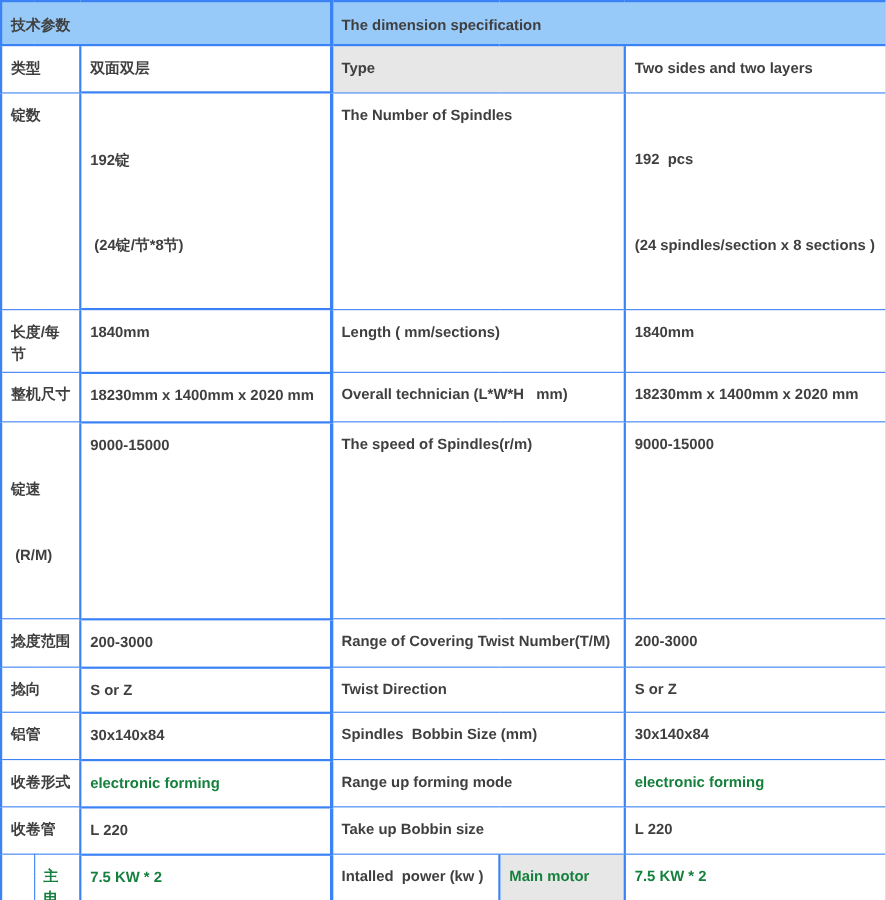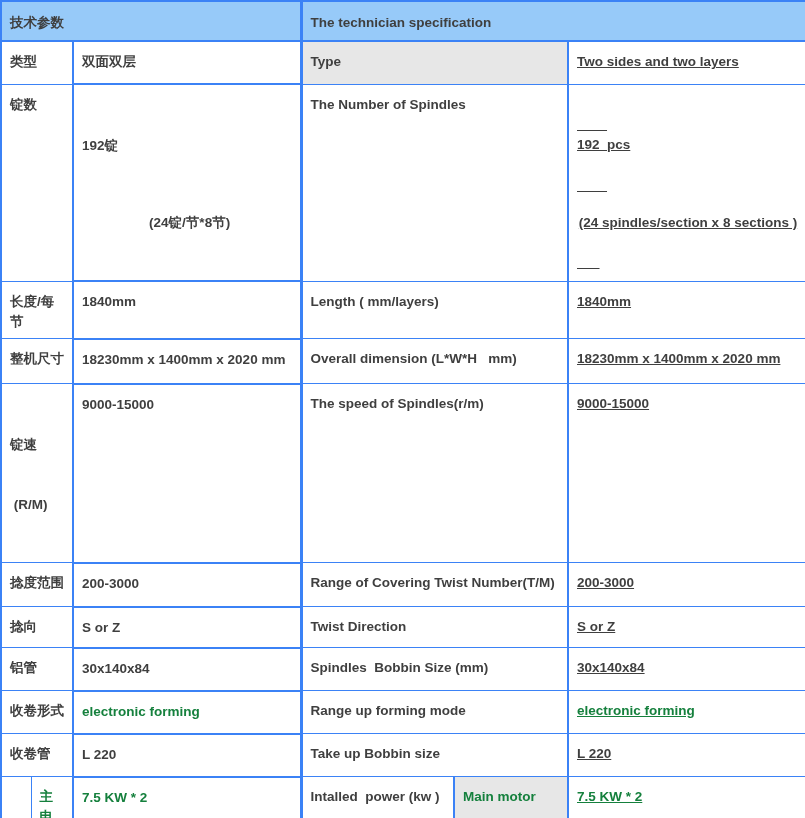--- a/index.html
+++ b/index.html
@@ -24,28 +24,28 @@
   
   td.hd { background:#97caf9; padding-top:11px; }
   td.hd-en { border-left-width:3px; }
   
   td.za { border-top-width:1px; border-bottom-width:1px; }
   
   td.zb { border-right-width:3px; }
   
   td.zc { border-left-width:3px; border-top-width:1px; border-bottom-width:1px; }
   td.zd { border-top-width:1px; border-bottom-width:1px; }
-  td.ze { border-top-width:1px; border-bottom-width:1px;text-decoration:underline; }
+  td.ze { border-top-width:1px; border-bottom-width:1px; }
   
   td.zs { border-left-width:1px; border-top-width:1px; border-bottom-width:1px; }
   td.vert { border-right-width:1px; padding-top:20px; }
   .gray { background:#e7e7e7;margin-top:48px; }
   .blue { color:#15803d; }
   .ln { white-space:pre-wrap; }
-  .ln-sp { margin-top:17px;text-align:center; }
+  .ln-sp { margin-top:17px; }
   
   tr.h40{height:40px} tr.h46{height:43px} tr.h73{height:73px} tr.h45{height:45px}
   tr.h65{height:65px} tr.h44{height:44px} tr.h41{height:41px} tr.h43{height:43px}
   tr.h120{height:120px}
 </style>
 </head>
 <body>
 
 <table class="spec">
   <colgroup>
@@ -53,21 +53,21 @@
       <col style="width:42px">
       <col style="width:228px">
     <col style="width:153px">
       <col style="width:114px">
       <col style="width:238px">
   </colgroup>
   <tbody>
 
     <tr class="h40">
       <td class="hd" colspan="3">技术参数</td>
-      <td class="hd hd-en" colspan="3">The technician specification</td>
+      <td class="hd hd-en" colspan="3">The dimension specification</td>
     </tr>
 
     <tr class="h46">
       <td class="za" colspan="2">类型</td>
       <td class="zb">双面双层</td>
       <td class="zc gray" colspan="2">Type</td>
       <td class="ze">Two sides and two layers</td>
     </tr>
 
     <tr class="h73">
@@ -79,28 +79,28 @@
       <td class="zc" colspan="2">The Number of Spindles</td>
       <td class="ze">
         <div class="ln">192  pcs</div>
         <div class="ln ln-sp">(24 spindles/section x 8 sections )</div>
       </td>
     </tr>
 
     <tr class="h45">
       <td class="za" colspan="2">长度/每节</td>
       <td class="zb">1840mm</td>
-      <td class="zc" colspan="2">Length ( mm/layers)</td>
+      <td class="zc" colspan="2">Length ( mm/sections)</td>
       <td class="ze">1840mm</td>
     </tr>
 
     <tr class="h45">
       <td class="za" colspan="2">整机尺寸</td>
       <td class="zb">18230mm x 1400mm x 2020 mm</td>
-      <td class="zc" colspan="2">Overall dimension (L*W*H   mm)</td>
+      <td class="zc" colspan="2">Overall technician (L*W*H   mm)</td>
       <td class="ze">18230mm x 1400mm x 2020 mm</td>
     </tr>
 
     <tr class="h65">
       <td class="za" colspan="2">
         <div class="ln">锭速</div>
         <div class="ln"> (R/M)</div>
       </td>
       <td class="zb">9000-15000</td>
       <td class="zc" colspan="2">The speed of Spindles(r/m)</td>

